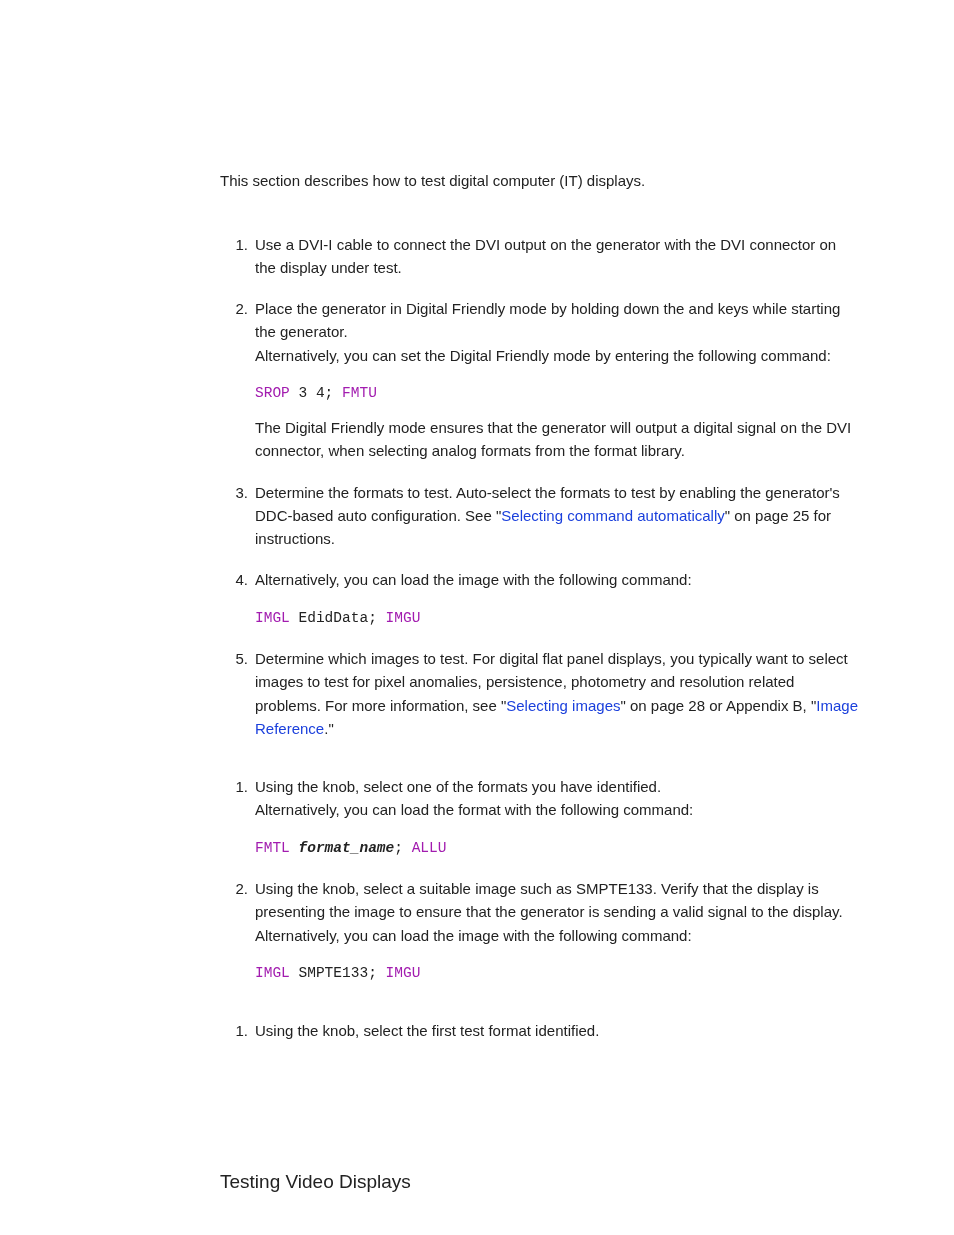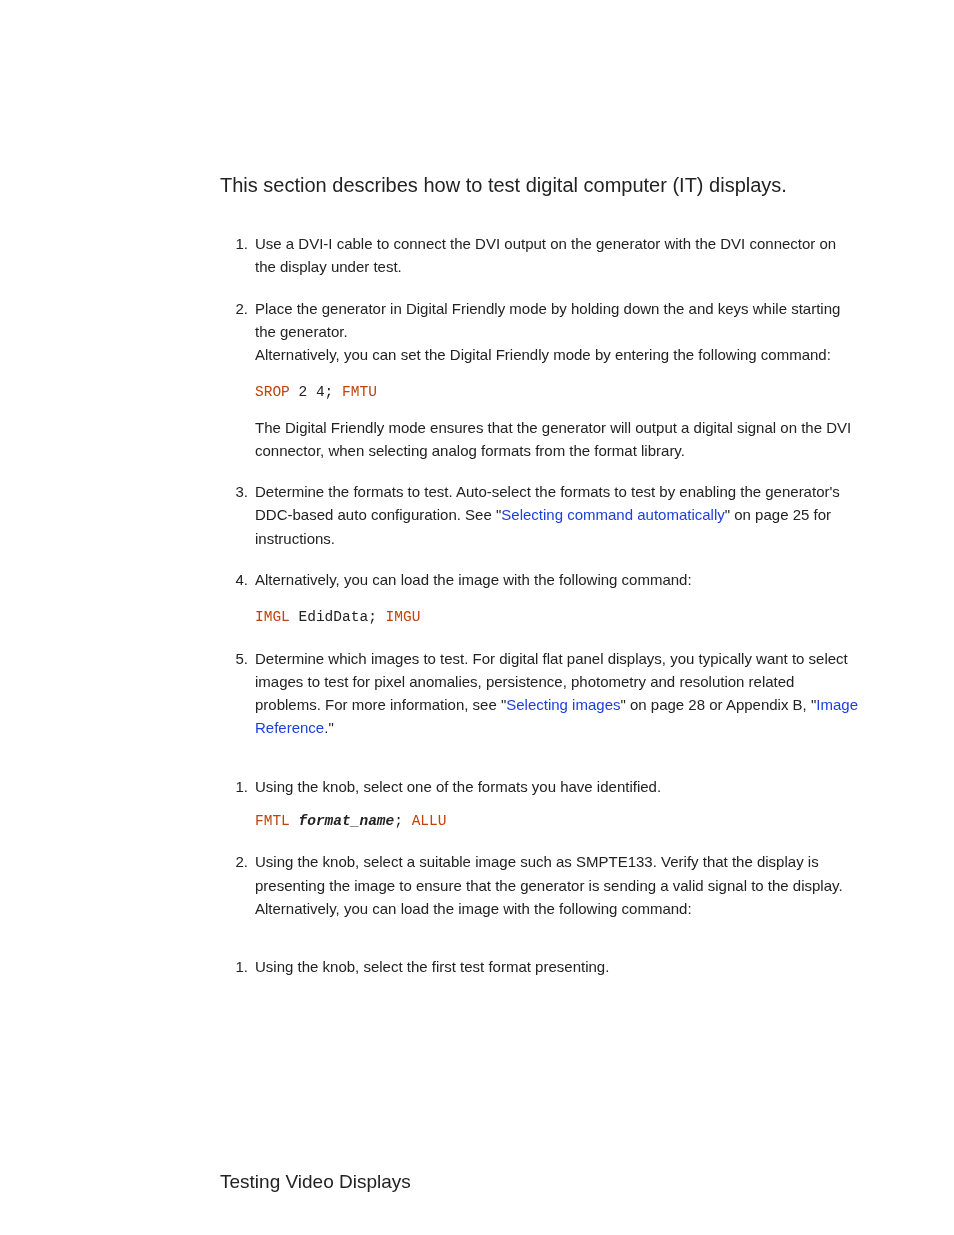--- a/index.html
+++ b/index.html
@@ -12,23 +12,23 @@
     color: #222;
     position: relative;
   }
   .page {
     position: absolute;
     left: 220px;
     top: 170px;
     width: 640px;
   }
   .intro {
-    font-size: 20px;
+    font-size: 15px;
     line-height: 1.5;
-    margin-bottom: 32px;
+    margin-bottom: 40px;
   }
   ol {
     list-style: none;
     padding: 0;
     margin: 0 0 35px 0;
   }
   ol > li {
     position: relative;
     padding-left: 35px;
     margin-bottom: 18px;
@@ -43,21 +43,21 @@
     text-align: right;
   }
   .sub {
     margin-bottom: 15px;
   }
   .mono {
     font-family: "Courier New", monospace;
     font-size: 14.5px;
     margin: 12px 0;
   }
-  .cmd { color: #c2410c; }
+  .cmd { color: #a21caf; }
   .boldi { font-weight: bold; font-style: italic; }
   .link { color: #1a3fdc; }
   .footer {
     position: absolute;
     left: 220px;
     bottom: 42px;
     font-size: 19px;
     color: #222;
   }
 </style>
@@ -68,50 +68,52 @@
   <div class="intro">This section describes how to test digital computer (IT) displays.</div>
   <ol id="listA">
       <li>
         <span class="num">1.</span>
         <div>Use a DVI-I cable to connect the DVI output on the generator with the DVI connector on the display under test.</div>
       </li>
       <li>
         <span class="num">2.</span>
         <div>Place the generator in Digital Friendly mode by holding down the       and       keys while starting the generator.</div>
         <div class="sub">Alternatively, you can set the Digital Friendly mode by entering the following command:</div>
-        <div class="mono"><span class="cmd">SROP</span><span> 2 4; </span><span class="cmd">FMTU</span></div>
+        <div class="mono"><span class="cmd">SROP</span><span> 3 4; </span><span class="cmd">FMTU</span></div>
         <div class="sub">The Digital Friendly mode ensures that the generator will output a digital signal on the DVI connector, when selecting analog formats from the format library.</div>
       </li>
       <li>
         <span class="num">3.</span>
         <div>Determine the formats to test. Auto-select the formats to test by enabling the generator's DDC-based auto configuration. See "<span class="link">Selecting command automatically</span>" on page 25 for instructions.</div>
       </li>
       <li>
         <span class="num">4.</span>
         <div class="sub">Alternatively, you can load the image with the following command:</div>
         <div class="mono"><span class="cmd">IMGL</span><span> EdidData; </span><span class="cmd">IMGU</span></div>
       </li>
       <li>
         <span class="num">5.</span>
         <div>Determine which images to test. For digital flat panel displays, you typically want to select images to test for pixel anomalies, persistence, photometry and resolution related problems. For more information, see "<span class="link">Selecting images</span>" on page 28 or Appendix B, "<span class="link">Image Reference</span>."</div>
       </li>
     </ol>
   <ol id="listB">
       <li>
         <span class="num">1.</span>
         <div>Using the               knob, select one of the formats you have identified.</div>
+        <div class="sub">Alternatively, you can load the format with the following command:</div>
         <div class="mono"><span class="cmd">FMTL</span><span> </span><span class="boldi">format_name</span><span>; </span><span class="cmd">ALLU</span></div>
       </li>
       <li>
         <span class="num">2.</span>
         <div>Using the               knob, select a suitable image such as SMPTE133. Verify that the display is presenting the image to ensure that the generator is sending a valid signal to the display.</div>
         <div class="sub">Alternatively, you can load the image with the following command:</div>
+        <div class="mono"><span class="cmd">IMGL</span><span> SMPTE133; </span><span class="cmd">IMGU</span></div>
       </li>
     </ol>
   <ol id="listC">
       <li>
         <span class="num">1.</span>
-        <div>Using the               knob, select the first test format presenting.</div>
+        <div>Using the               knob, select the first test format identified.</div>
       </li>
     </ol>
 </div>
 
 <div class="footer">Testing Video Displays</div>
 
 </body></html>

